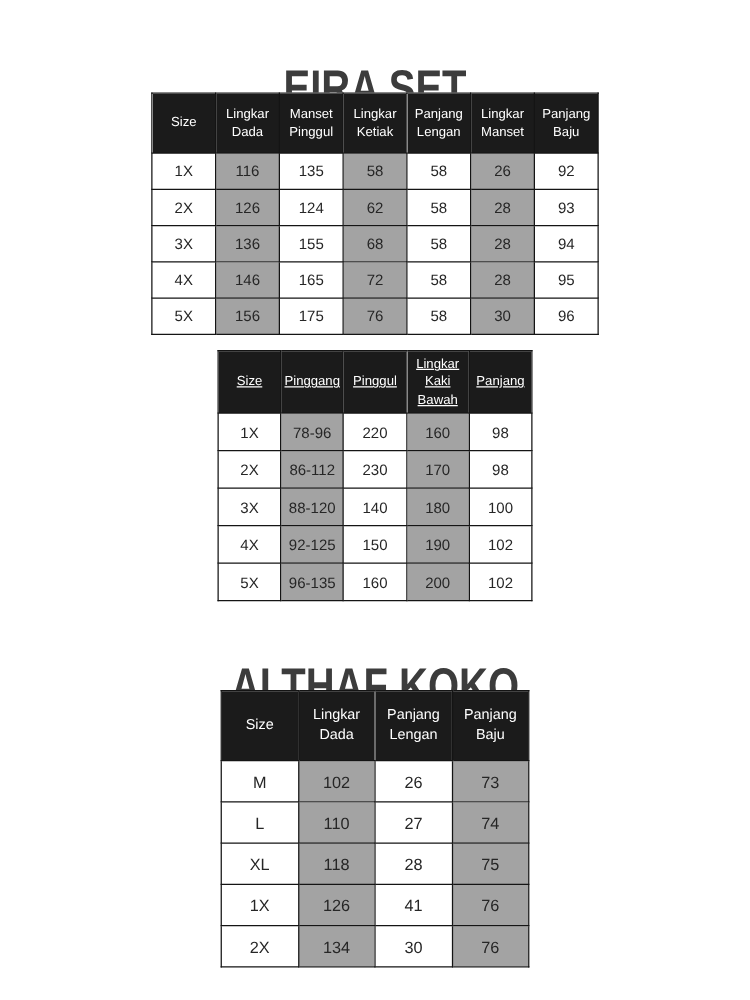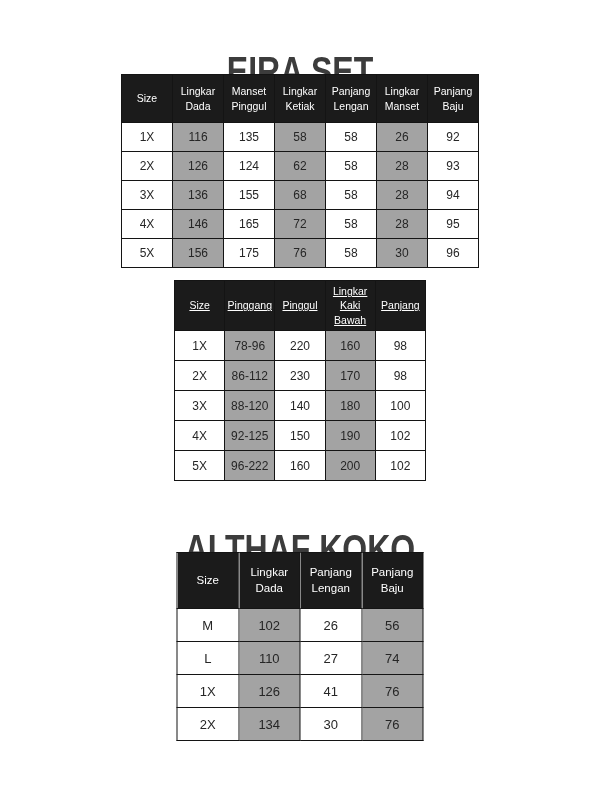--- a/index.html
+++ b/index.html
@@ -187,21 +187,21 @@
           </tr>
           <tr>
             <td>4X</td>
             <td class="shaded">92-125</td>
             <td>150</td>
             <td class="shaded">190</td>
             <td>102</td>
           </tr>
           <tr>
             <td>5X</td>
-            <td class="shaded">96-222</td>
+            <td class="shaded">96-135</td>
             <td>160</td>
             <td class="shaded">200</td>
             <td>102</td>
           </tr>
         </tbody>
       </table>
     </div>
 
   <h1 class="title" id="althaf-title">ALTHAF KOKO</h1>
 
@@ -213,29 +213,35 @@
             <th>Lingkar Dada</th>
             <th>Panjang Lengan</th>
             <th>Panjang Baju</th>
           </tr>
         </thead>
         <tbody>
           <tr>
             <td>M</td>
             <td class="shaded">102</td>
             <td>26</td>
-            <td class="shaded">56</td>
+            <td class="shaded">73</td>
           </tr>
           <tr>
             <td>L</td>
             <td class="shaded">110</td>
             <td>27</td>
             <td class="shaded">74</td>
           </tr>
           <tr>
+            <td>XL</td>
+            <td class="shaded">118</td>
+            <td>28</td>
+            <td class="shaded">75</td>
+          </tr>
+          <tr>
             <td>1X</td>
             <td class="shaded">126</td>
             <td>41</td>
             <td class="shaded">76</td>
           </tr>
           <tr>
             <td>2X</td>
             <td class="shaded">134</td>
             <td>30</td>
             <td class="shaded">76</td>

